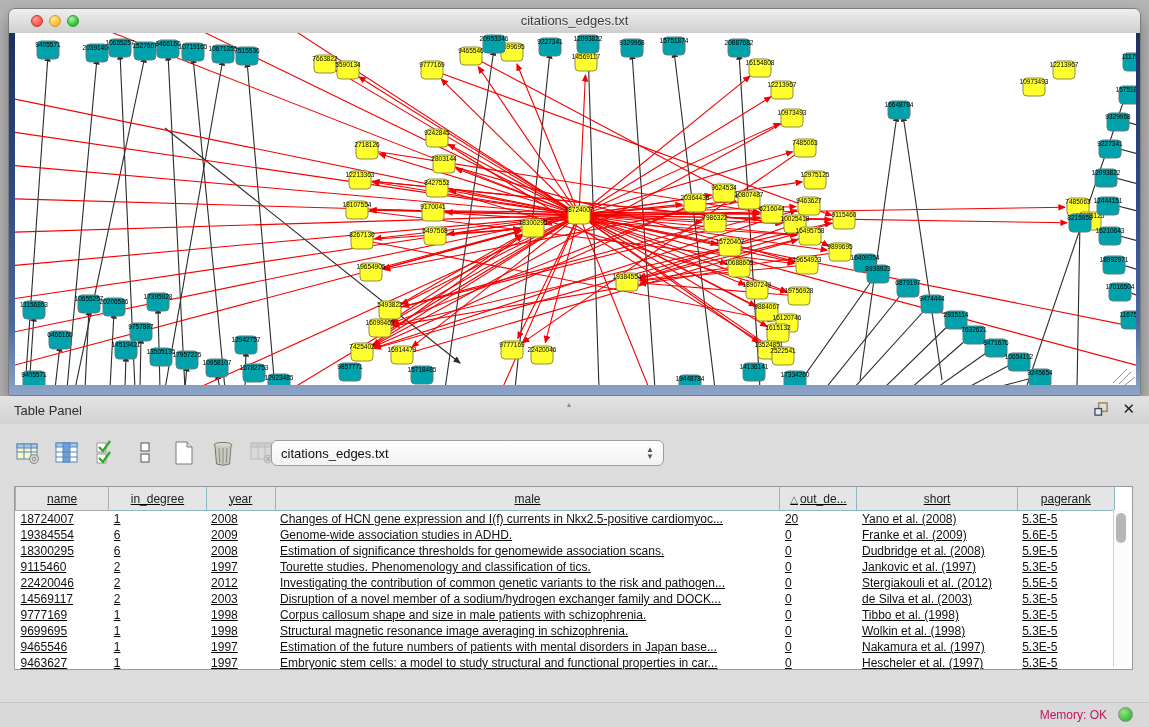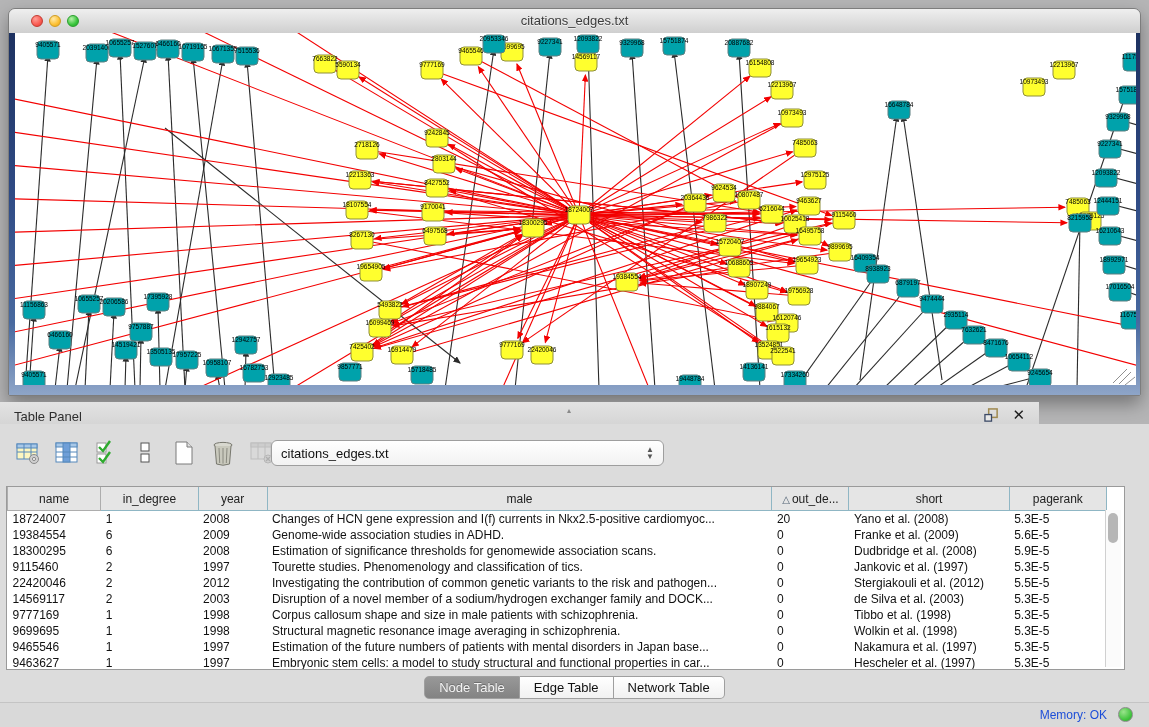--- a/index.html
+++ b/index.html
@@ -16,58 +16,58 @@
       font-size:13px;color:#3c3c3c;text-shadow:0 1px 0 rgba(255,255,255,.7);}
   .tl{position:absolute;top:6px;width:12px;height:12px;border-radius:50%;box-sizing:border-box;}
   .tl.red{left:22px;background:radial-gradient(circle at 35% 30%,#ff9d96,#f95a51 60%,#d83c33);border:1px solid #c33a31;}
   .tl.yellow{left:40px;background:radial-gradient(circle at 35% 30%,#ffe9a8,#fdc032 60%,#df9f1f);border:1px solid #cf9c22;}
   .tl.green{left:58px;background:radial-gradient(circle at 35% 30%,#b6f0a8,#39c53c 60%,#22a428);border:1px solid #2a9e2d;}
   .frame{position:absolute;left:0;top:24px;right:0;bottom:0;
       background:linear-gradient(180deg,#1d3160 0%,#2f4b85 45%,#48699f 80%,#8ea5c8 100%);}
   .canvas{position:absolute;left:6px;top:0px;width:1121px;height:352px;background:#ffffff;overflow:hidden;}
   .canvas svg{display:block;}
   
-  .panel-strip{position:absolute;left:0;top:396px;width:1039px;height:28px;
-      background:linear-gradient(#e3e3e3,#d2d2d2);border-bottom:1px solid #c2c2c2;margin-top:6px;}
+  .panel-strip{position:absolute;left:0;top:396px;width:1149px;height:28px;
+      background:linear-gradient(#e3e3e3,#d2d2d2);border-bottom:1px solid #c2c2c2;}
   .panel-title{position:absolute;left:14px;top:7px;font-size:13px;color:#2e2e2e;}
   .grip{position:absolute;left:567px;top:4px;color:#8a8a8a;font-size:8px;letter-spacing:1px;}
   .float-ic{position:absolute;right:40px;top:6px;width:15px;height:15px;}
   .close-ic{position:absolute;right:14px;top:4px;font-size:15px;font-weight:bold;color:#1b1b1b;line-height:18px;}
   .panel-body{position:absolute;left:0;top:424px;width:1149px;height:303px;background:#dcdcdc;}
   .toolbar{position:absolute;left:14px;top:12px;height:34px;display:flex;align-items:center;gap:11px;}
   .ticon{width:28px;height:28px;display:flex;align-items:center;justify-content:center;}
   .ticon.disabled{opacity:.45;}
   .fx{font-style:italic;font-family:"Liberation Serif","DejaVu Serif",serif;font-size:15px;color:#222;font-weight:bold;}
   .fx small{font-size:9px;font-style:italic;}
   .combo{position:absolute;left:271px;top:16px;width:393px;height:26px;background:linear-gradient(#ffffff,#f2f2f2);
       border:1px solid #9e9e9e;border-radius:6px;box-sizing:border-box;
       display:flex;align-items:center;justify-content:space-between;padding:0 9px;font-size:13px;color:#111;}
   .combo .arrows{color:#555;font-size:8px;line-height:7px;text-align:center;}
   
-  .tablewrap{position:absolute;left:6px;top:62px;width:1119px;height:184px;background:#fff;
-      border:1px solid #9a9a9a;box-sizing:border-box;overflow:hidden;}
+  .tablewrap{position:absolute;left:14px;top:62px;width:1119px;height:184px;background:#fff;
+      border:1px solid #9a9a9a;box-sizing:border-box;overflow:hidden;text-decoration:underline;}
   table{border-collapse:collapse;table-layout:fixed;width:1100px;font-size:12px;color:#111;}
   th{height:21px;background:#e5e5e5;border:1px solid #8fb6c4;border-top:none;
      font-weight:normal;text-align:center;color:#222;overflow:hidden;white-space:nowrap;}
   th.gray{background:#e4e4e4;border-color:#adadad;}
   th .sort{font-size:10px;color:#567;padding-right:2px;}
   td{height:16px;padding:0 0 0 5px;overflow:hidden;white-space:nowrap;border:none;}
   .vscroll{position:absolute;right:3px;top:23px;bottom:2px;width:15px;border-left:1px solid #d0d0d0;background:#fbfbfb;}
   .vthumb{position:absolute;left:2px;top:3px;width:10px;height:30px;border-radius:6px;background:#b6b6b6;}
   
   .seg{position:absolute;left:0;right:0;top:252px;display:flex;justify-content:center;}
   .segbtn{height:21px;line-height:21px;padding:0 14px;font-size:13px;background:linear-gradient(#ffffff,#f1f1f1);
       border:1px solid #9f9f9f;border-left:none;color:#111;}
   .segbtn:first-child{border-radius:5px 0 0 5px;border-left:1px solid #9f9f9f;}
   .segbtn:last-child{border-radius:0 5px 5px 0;}
   .segbtn.sel{background:linear-gradient(#989898,#838383);color:#f3f3f3;text-shadow:0 -1px 0 rgba(0,0,0,.25);}
   
   .statusbar{position:absolute;left:0;bottom:0;width:1149px;height:24px;background:#d9d9d9;
       border-top:1px solid #c4c4c4;}
-  .mem{position:absolute;right:42px;top:5px;font-size:12px;color:#1d4ed8;}
+  .mem{position:absolute;right:42px;top:5px;font-size:12px;color:#be185d;}
   .memdot{position:absolute;right:16px;top:4px;width:15px;height:15px;border-radius:50%;
       background:radial-gradient(circle at 35% 30%,#9ae48c,#3fc33c 65%,#2da02c);border:1px solid #8a8a8a;box-sizing:border-box;}
 </style>
 </head>
 <body>
 
 <div class="net-window">
   <div class="titlebar">
     <span class="tl red"></span>
     <span class="tl yellow"></span>
@@ -872,23 +872,18 @@
             <td>Hescheler et al. (1997)</td>
             <td>5.3E-5</td>
           </tr>
         </tbody>
     </table>
     <div class="vscroll">
       <div class="vthumb"></div>
     </div>
   </div>
 
-  <div class="seg">
-      <div class="segbtn sel">Node Table</div>
-      <div class="segbtn">Edge Table</div>
-      <div class="segbtn">Network Table</div>
-    </div>
 </div>
 
 <div class="statusbar">
   <span class="mem">Memory: OK</span>
   <span class="memdot"></span>
 </div>
 
 </body></html>

